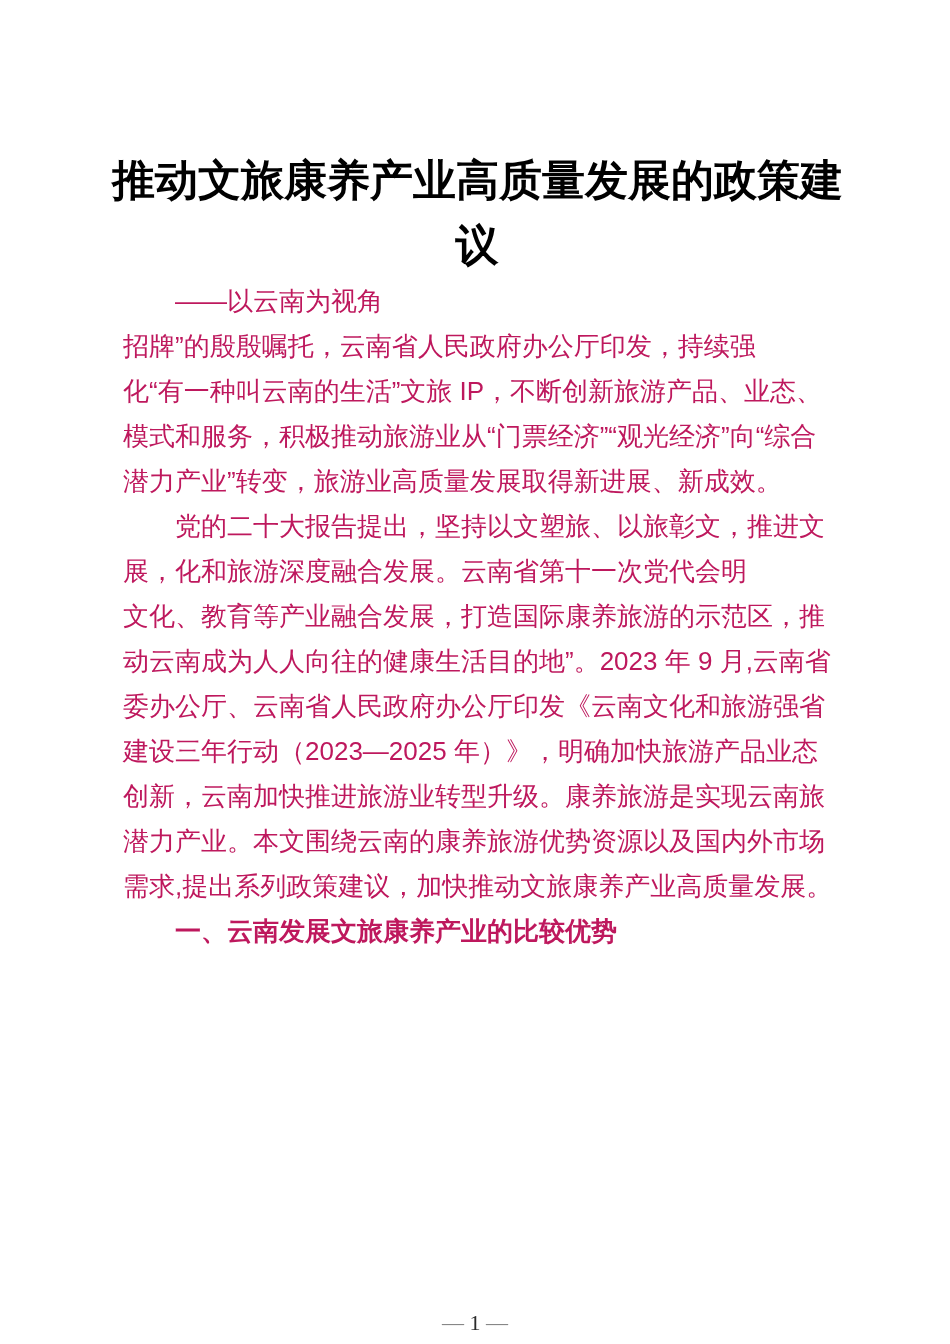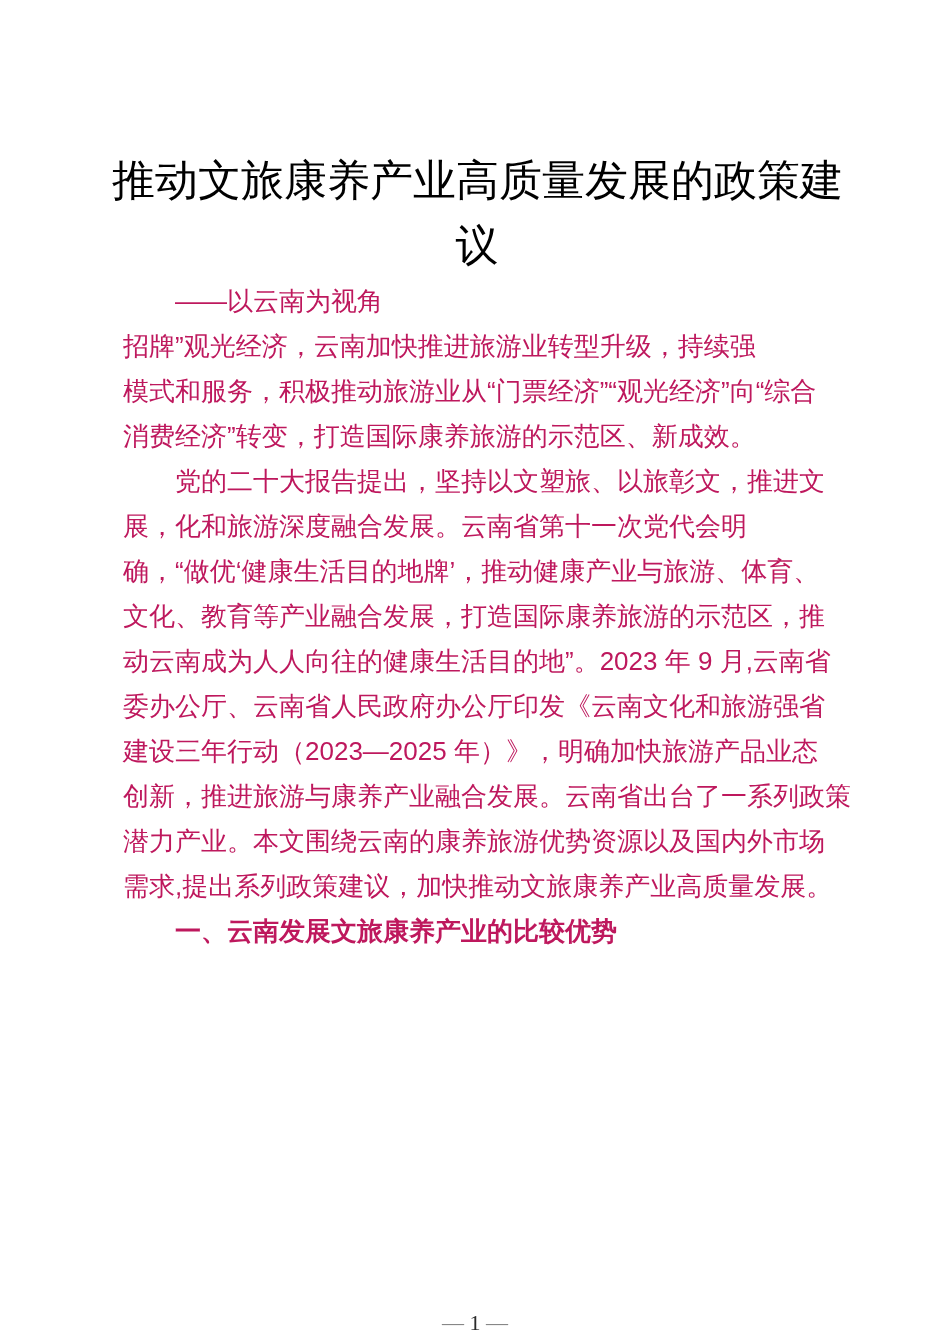--- a/index.html
+++ b/index.html
@@ -19,21 +19,21 @@
     inset: 0;
     background: #ffffff;
   }
   .doc-title {
     position: absolute;
     top: 148px;
     left: 112px;
     width: 730px;
     text-align: center;
     font-family: "Liberation Serif", "DejaVu Serif", serif;
-    font-weight: normal;
+    font-weight: bold;
     font-size: 43px;
     line-height: 65px;
     color: #000000;
   }
   .doc-title .t-line {
     white-space: pre;
   }
   .doc-body {
     position: absolute;
     top: 279px;
@@ -77,32 +77,32 @@
 <div class="doc-page">
 
   <div class="doc-title">
     <div class="t-line">推动文旅康养产业高质量发展的政策建</div>
     <div class="t-line">议</div>
   </div>
 
   <div class="doc-body">
     <div class="line indent">——以云南为视角</div>
 
-    <div class="line">招牌”观光经济，云南加快推进旅游业转型升级，持续强</div>
+    <div class="line">招牌”的殷殷嘱托，云南省人民政府办公厅印发，持续强</div>
+    <div class="line">化“有一种叫云南的生活”文旅 IP，不断创新旅游产品、业态、</div>
     <div class="line">模式和服务，积极推动旅游业从“门票经济”“观光经济”向“综合</div>
-    <div class="line">消费经济”转变，打造国际康养旅游的示范区、新成效。</div>
+    <div class="line">潜力产业”转变，旅游业高质量发展取得新进展、新成效。</div>
 
     <div class="line indent">党的二十大报告提出，坚持以文塑旅、以旅彰文，推进文</div>
     <div class="line">展，化和旅游深度融合发展。云南省第十一次党代会明</div>
-    <div class="line">确，“做优‘健康生活目的地牌’，推动健康产业与旅游、体育、</div>
     <div class="line">文化、教育等产业融合发展，打造国际康养旅游的示范区，推</div>
     <div class="line">动云南成为人人向往的健康生活目的地”。2023 年 9 月,云南省</div>
     <div class="line">委办公厅、云南省人民政府办公厅印发《云南文化和旅游强省</div>
     <div class="line">建设三年行动（2023—2025 年）》，明确加快旅游产品业态</div>
-    <div class="line">创新，推进旅游与康养产业融合发展。云南省出台了一系列政策</div>
+    <div class="line">创新，云南加快推进旅游业转型升级。康养旅游是实现云南旅</div>
     <div class="line">潜力产业。本文围绕云南的康养旅游优势资源以及国内外市场</div>
     <div class="line">需求,提出系列政策建议，加快推动文旅康养产业高质量发展。</div>
 
     <div class="line indent heading">一、云南发展文旅康养产业的比较优势</div>
   </div>
 
   <div class="doc-footer"><span class="dash">— </span><span class="num">1</span><span class="dash"> —</span></div>
 
 </div>
 

